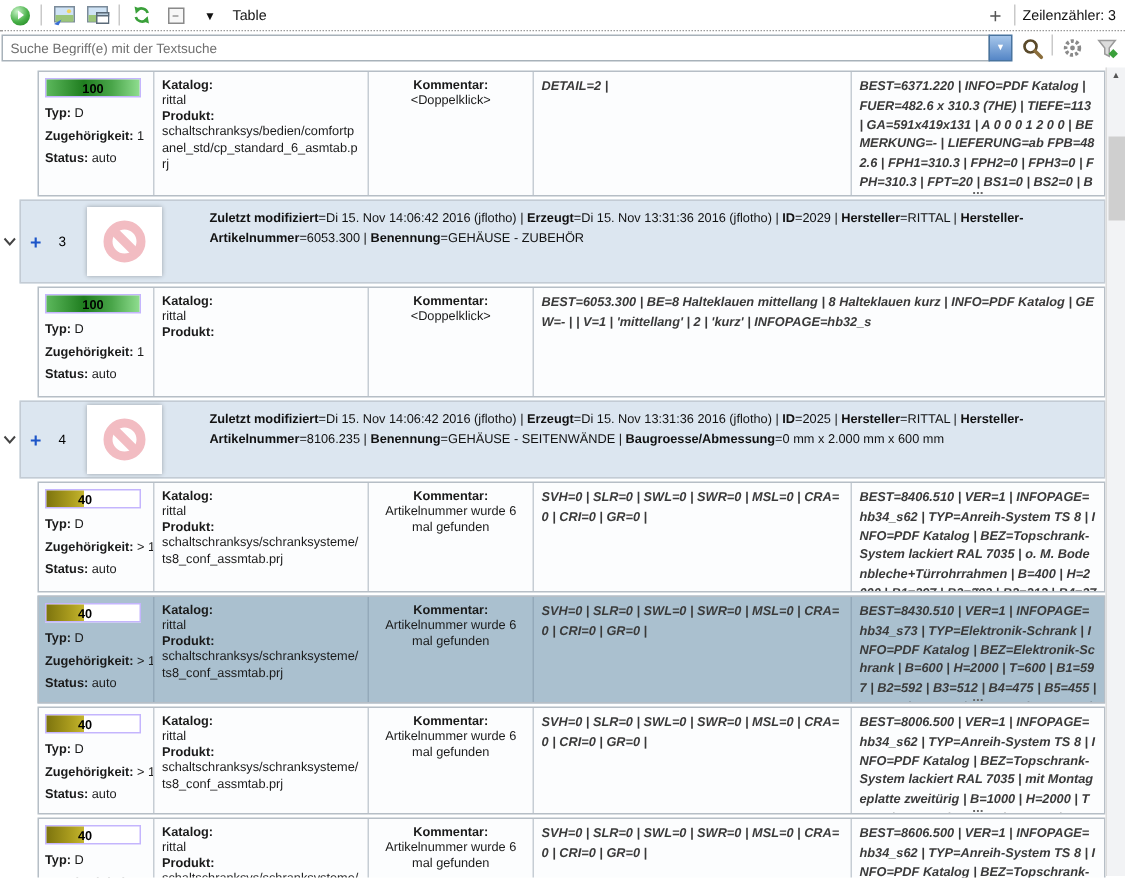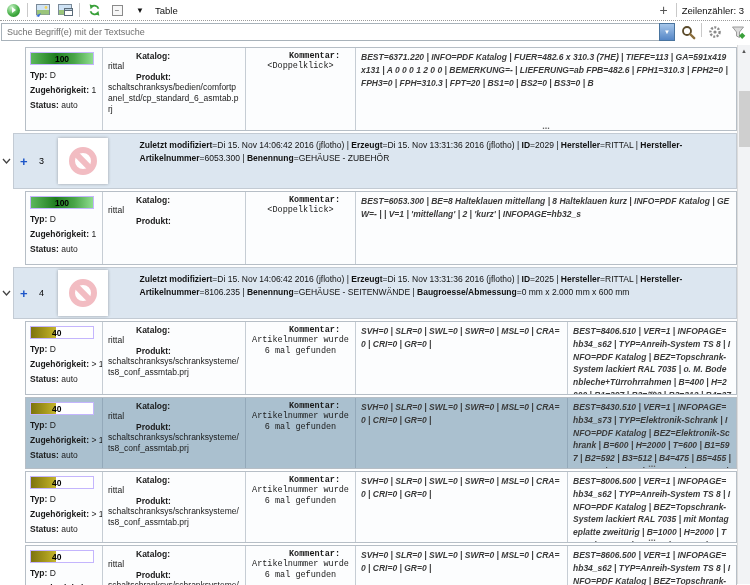--- a/index.html
+++ b/index.html
@@ -38,26 +38,26 @@
   .gridarea { position:relative; height:539px; padding-top:2px; background:#fff; }
   .trow, .grow { display:flex; margin-bottom:2px; }
   .gut { width:25px; position:relative; flex:none; }
   .grow .gut { width:13px; display:flex; align-items:center; justify-content:center; }
   .box { width:712px; display:flex; border:1px solid #b6bec6; background:#fcfdfe; }
   .sel .box { background:#aac0cf; }
   .sel .c { border-right-color:#93a9ba; }
   .c { border-right:1px solid #c6cdd4; overflow:hidden; position:relative; padding:3px 5px; }
   .c1 { width:77px; flex:none; padding:3px 4px; }
   .c2 { width:143px; flex:none; }
-  .c3 { width:110px; flex:none; text-align:center;font-family:Liberation Mono, monospace; }
+  .c3 { width:110px; flex:none; text-align:center; }
   .c4 { width:212px; flex:none; }
   .c5 { flex:1; border-right:none; padding-bottom:10px; }
   .kv { font-size:8.5px; margin-top:5px; white-space:nowrap; }
   .kv b, .lbl { font-weight:bold; }
-  .lbl { display:block; font-size:8.5px;margin-left:28px; }
+  .lbl { display:block; font-size:8.5px; }
   .val { display:block; font-size:8.5px; line-height:1.3; word-break:break-all; }
   .c3 .val { word-break:normal; }
   .code { display:block; font-size:8.5px; font-style:italic; font-weight:bold;
     color:#3a3a3a; line-height:1.5; word-break:break-all; }
   .more { position:absolute; bottom:-1px; left:0; right:0; text-align:center;
     font-size:9px; font-weight:bold; color:#666; line-height:9px; }
 
   
   .pbar { width:64px; height:13px; border:1px solid #c4b5fd; position:relative; background:#fff; margin:1px 0 1px; }
   .pfill { height:100%; width:0; }
@@ -176,20 +176,23 @@
       <div class="c c2">
         <span class="lbl">Katalog:</span>
         <span class="val">rittal</span>
         <span class="lbl">Produkt:</span>
         <span class="val">schaltschranksys/bedien/comfortpanel_std/cp_standard_6_asmtab.prj</span>
       </div>
       <div class="c c3">
         <span class="lbl">Kommentar:</span>
         <span class="val">&lt;Doppelklick&gt;</span>
       </div>
+      <div class="c c4">
+          <span class="code">DETAIL=2 |</span>
+        </div>
       <div class="c c5">
           <span class="code">BEST=6371.220 | INFO=PDF Katalog | FUER=482.6 x 310.3 (7HE) | TIEFE=113 | GA=591x419x131 | A 0 0 0 1 2 0 0 | BEMERKUNG=- | LIEFERUNG=ab FPB=482.6 | FPH1=310.3 | FPH2=0 | FPH3=0 | FPH=310.3 | FPT=20 | BS1=0 | BS2=0 | BS3=0 | B</span>
           <span class="more">...</span>
         </div>
     </div>
   </div>
 
   <div class="grow" style="height:56px">
     <div class="gut">
       <svg class="chev" width="9" height="6" viewBox="0 0 9 6">

